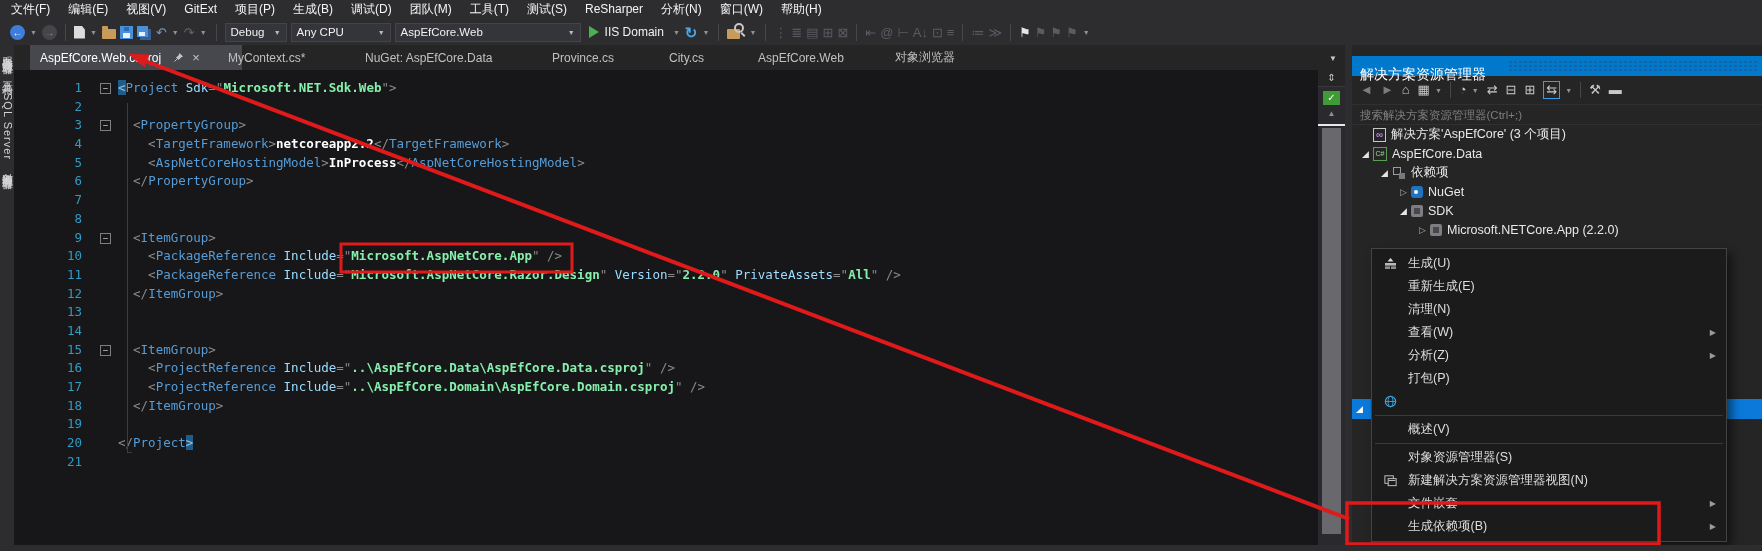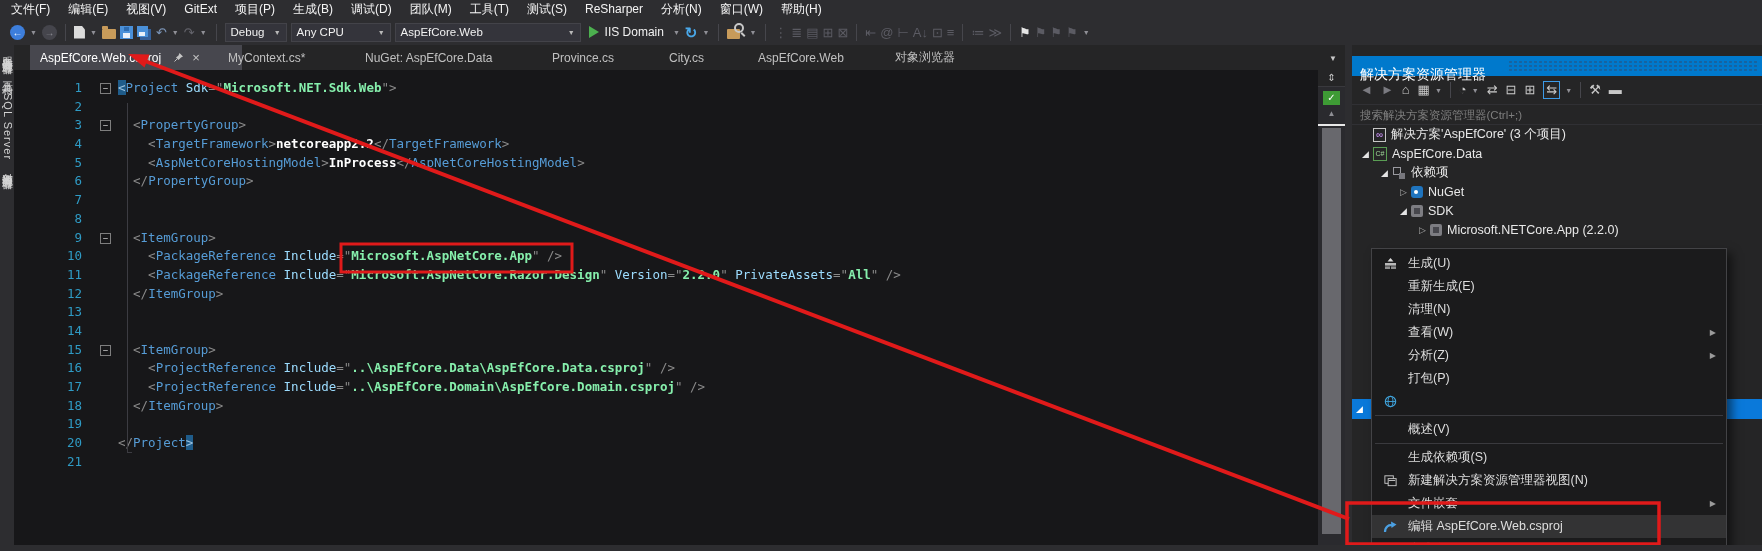--- a/index.html
+++ b/index.html
@@ -387,46 +387,37 @@
         </span>
       </div>
       <div class="ctx-sep"></div>
       <div class="ctx-item">
         <span class="ctx-icon"></span>
         <span class="ctx-label">概述(V)</span>
       </div>
       <div class="ctx-sep"></div>
       <div class="ctx-item">
         <span class="ctx-icon"></span>
-        <span class="ctx-label">生成依赖项(S)</span>
+        <span class="ctx-label">对象资源管理器(S)</span>
       </div>
       <div class="ctx-item">
         <span class="ctx-icon">
           <svg width="15" height="15" viewBox="0 0 16 16">
             <rect x="2" y="3" width="9" height="8" fill="none" stroke="#C8C8C8"></rect>
             <rect x="5.5" y="6" width="8.5" height="7.5" fill="#1B1B1C" stroke="#C8C8C8"></rect>
             <path d="M6 8 h7" stroke="#C8C8C8"></path>
           </svg>
         </span>
         <span class="ctx-label">新建解决方案资源管理器视图(N)</span>
       </div>
       <div class="ctx-item">
         <span class="ctx-icon"></span>
         <span class="ctx-label">文件嵌套</span>
         <span class="ctx-arrow">▶</span>
       </div>
-      <div class="ctx-item hl">
-        <span class="ctx-icon">
-          <svg width="16" height="16" viewBox="0 0 16 16">
-            <path d="M3 13 C3 7.5 7 5.5 10.5 6.5" fill="none" stroke="#4BA0E2" stroke-width="2.2"></path>
-            <path d="M9 2.5 L14.5 5.5 L9.5 9 Z" fill="#4BA0E2"></path>
-          </svg>
-        </span>
-        <span class="ctx-label">编辑 AspEfCore.Web.csproj</span>
-      </div>
       <div class="ctx-item">
         <span class="ctx-icon"></span>
         <span class="ctx-label">生成依赖项(B)</span>
         <span class="ctx-arrow">▶</span>
       </div>
     </div>
 
   <svg class="annot" id="annot">
     <line id="an-line" stroke-width="4" x1="145" y1="61" x2="1349" y2="519" stroke="#E01A1A"></line>
     <polygon id="an-head" points="128,54 144.5,67.5 149.5,54.5" fill="#E01A1A"></polygon>

